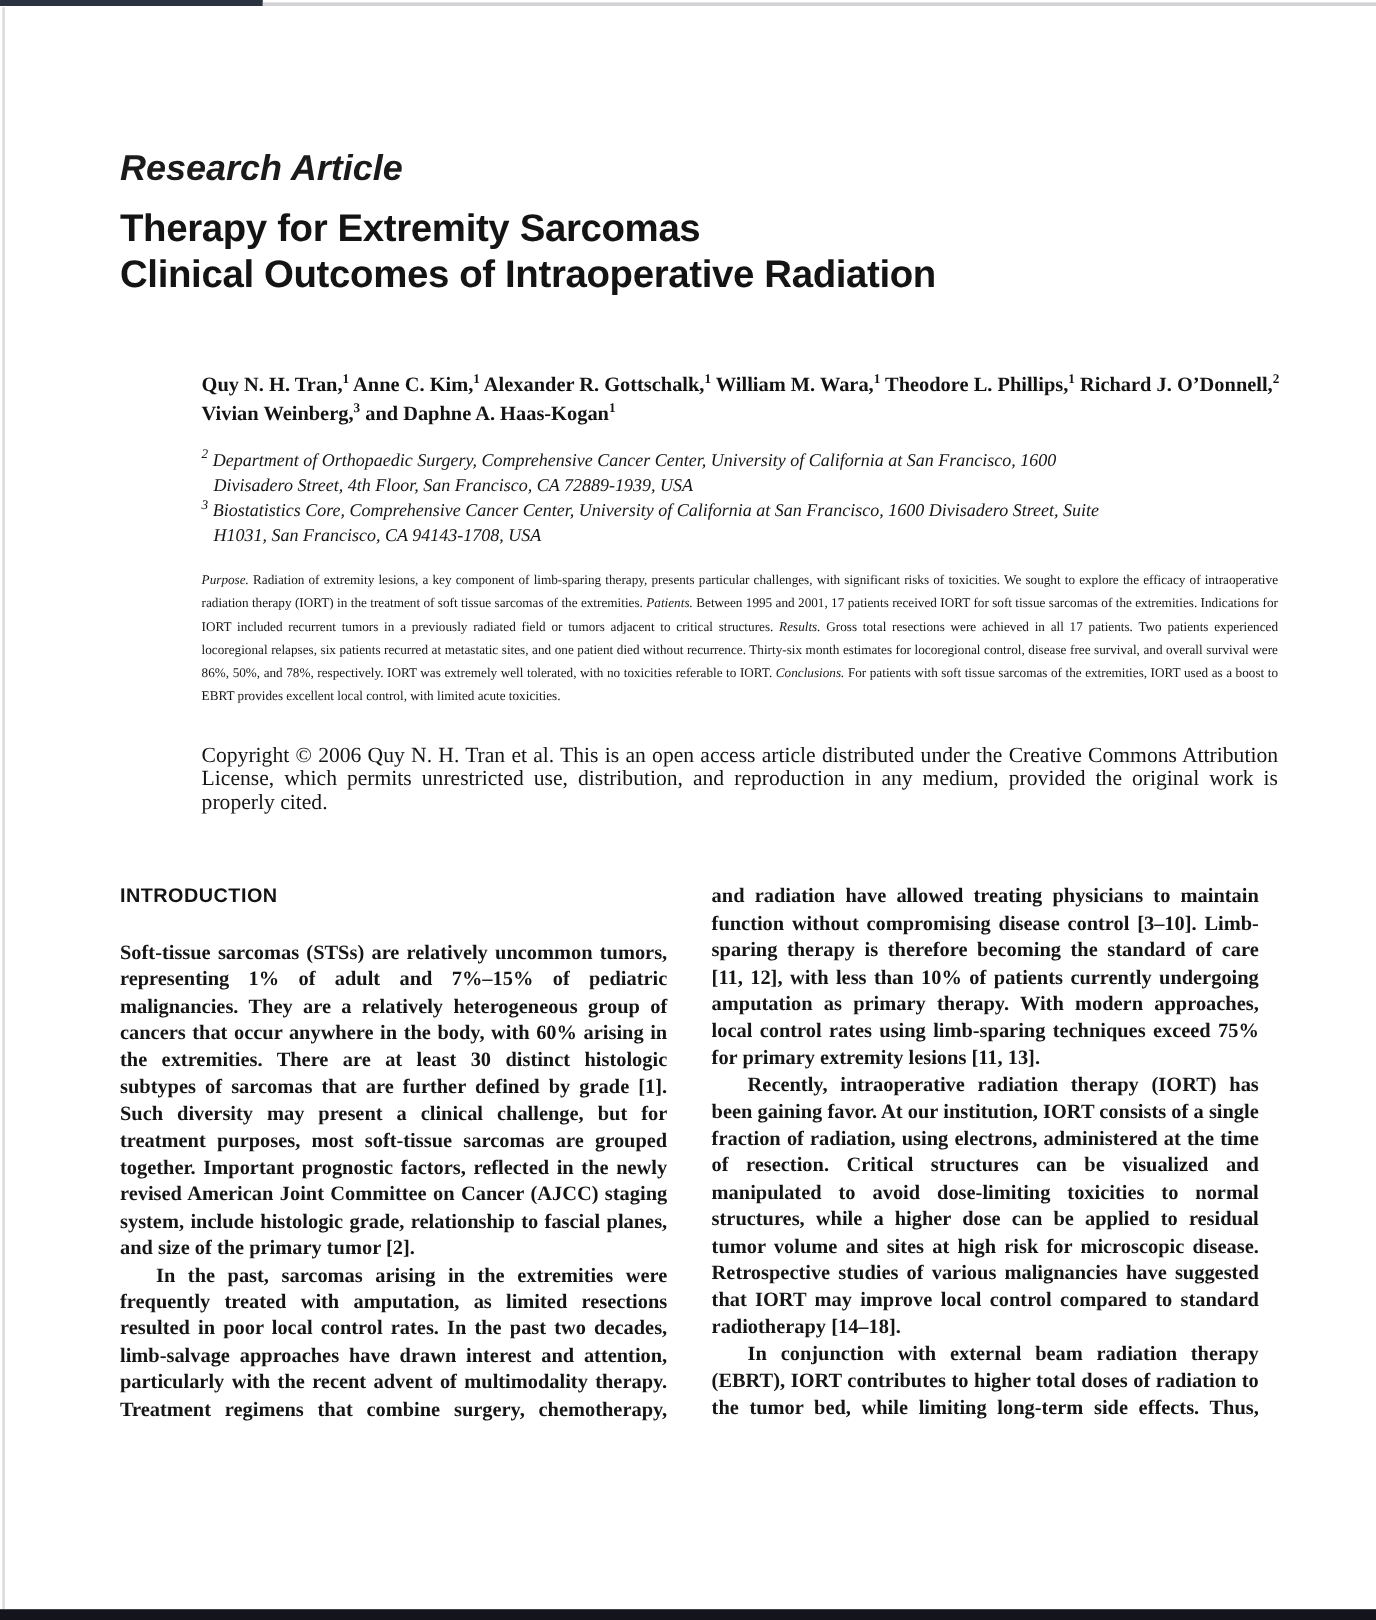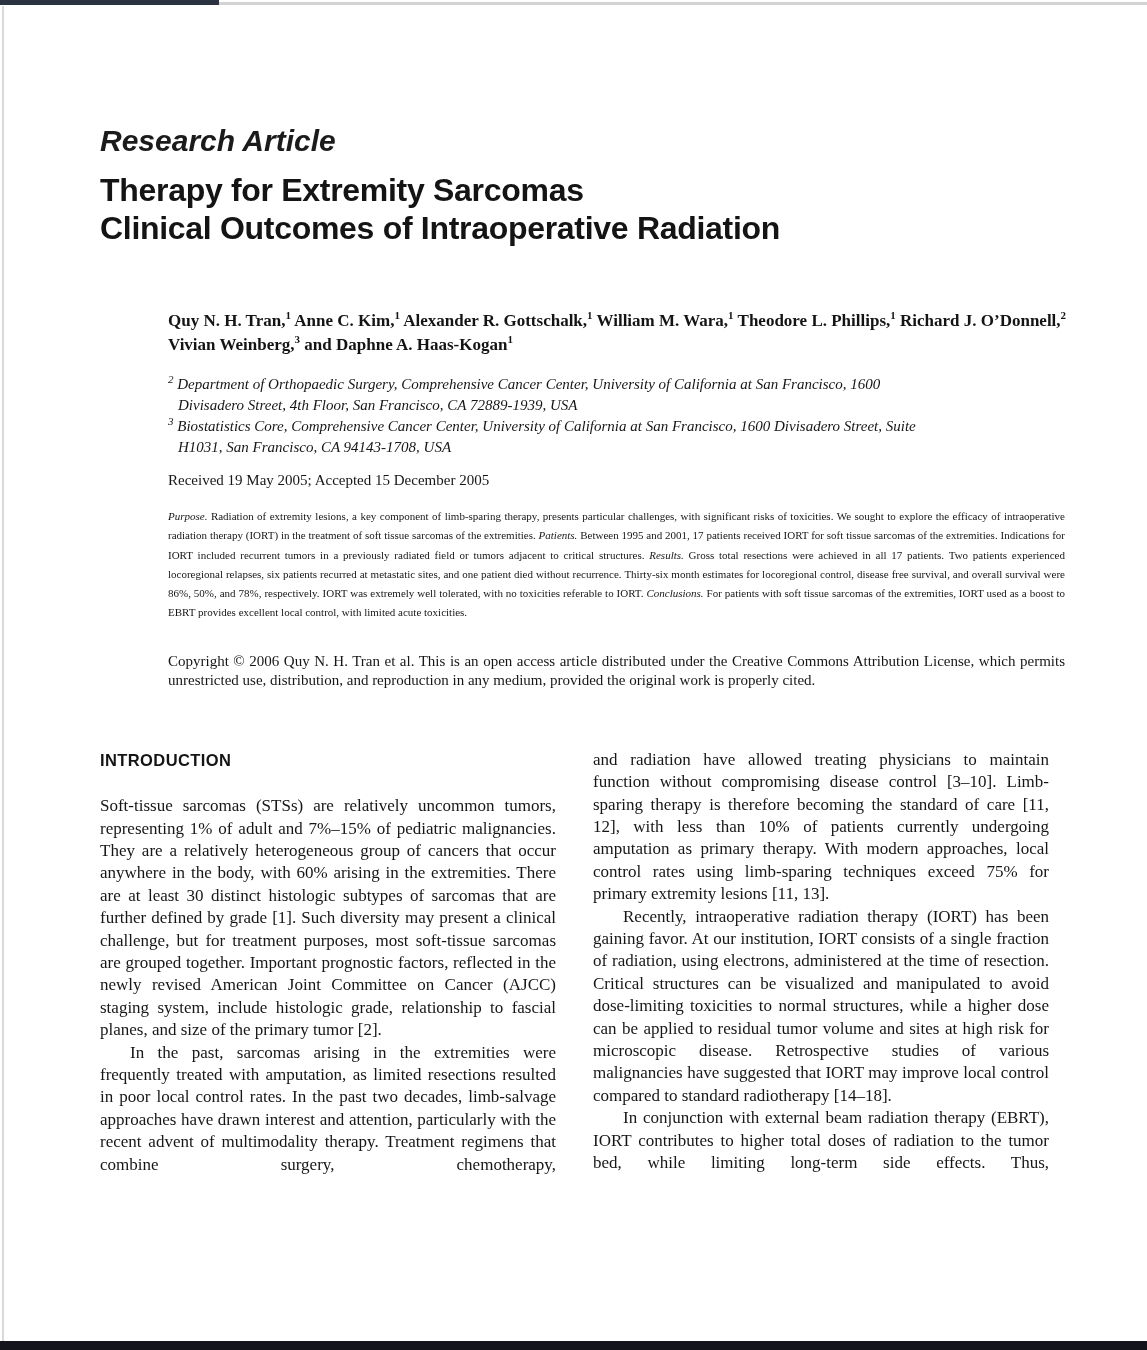--- a/index.html
+++ b/index.html
@@ -61,36 +61,36 @@
     text-align: justify;
     font-size: 11px;
     line-height: 19.3px;
   }
   .abstract .em { font-style: italic; }
 
   .copyright {
     margin-top: 29px;
     width: 897px;
     text-align: justify;
-    font-size: 15px;
+    font-size: 18px;
     line-height: 19.5px;
   }
 
   .intro-section { margin: 58px 0 0 100px; }
   .section-heading {
     font-family: "Liberation Sans", "DejaVu Sans", sans-serif;
     font-weight: bold;
     font-size: 16.5px;
     letter-spacing: 0.4px;
     color: #141414;
     margin: 0 0 24px 0;
   }
   .columns { display: flex; gap: 37px; }
   .col { width: 456px; text-align: justify; font-size: 17px; line-height: 22.4px; }
-  .col p { margin: 0; }
+  .col p { margin: 0; font-weight: bold; }
   .col p.indent { text-indent: 30px; }
   .col p.cont-last { text-align-last: justify; }
 </style>
 </head>
 <body>
 
 <div class="page">
   <div class="top-dark-bar"></div>
   <div class="top-gray-line"></div>
   <div class="left-edge-line"></div>
@@ -108,21 +108,20 @@
 
     <div class="byline-block">
       <div class="authors"><span>Quy N. H. Tran,</span><sup>1</sup><span> Anne C. Kim,</span><sup>1</sup><span> Alexander R. Gottschalk,</span><sup>1</sup><span> William M. Wara,</span><sup>1</sup><span> Theodore L. Phillips,</span><sup>1</sup><span> Richard J. O’Donnell,</span><sup>2</sup><span> Vivian Weinberg,</span><sup>3</sup><span> and Daphne A. Haas-Kogan</span><sup>1</sup>
       </div>
 
       <div class="affiliations">
         <div class="affil"><sup>2</sup><span> Department of Orthopaedic Surgery, Comprehensive Cancer Center, University of California at San Francisco, 1600 Divisadero Street, 4th Floor, San Francisco, CA 72889-1939, USA</span></div>
         <div class="affil"><sup>3</sup><span> Biostatistics Core, Comprehensive Cancer Center, University of California at San Francisco, 1600 Divisadero Street, Suite H1031, San Francisco, CA 94143-1708, USA</span></div>
       </div>
 
-      <div class="received">Received 19 May 2005; Accepted 15 December 2005</div>
 
       <div class="abstract"><span class="em">Purpose.</span><span> Radiation of extremity lesions, a key component of limb-sparing therapy, presents particular challenges, with significant risks of toxicities. We sought to explore the efficacy of intraoperative radiation therapy (IORT) in the treatment of soft tissue sarcomas of the extremities. </span><span class="em">Patients.</span><span> Between 1995 and 2001, 17 patients received IORT for soft tissue sarcomas of the extremities. Indications for IORT included recurrent tumors in a previously radiated field or tumors adjacent to critical structures. </span><span class="em">Results.</span><span> Gross total resections were achieved in all 17 patients. Two patients experienced locoregional relapses, six patients recurred at metastatic sites, and one patient died without recurrence. Thirty-six month estimates for locoregional control, disease free survival, and overall survival were 86%, 50%, and 78%, respectively. IORT was extremely well tolerated, with no toxicities referable to IORT. </span><span class="em">Conclusions.</span><span> For patients with soft tissue sarcomas of the extremities, IORT used as a boost to EBRT provides excellent local control, with limited acute toxicities.</span>
       </div>
 
       <div class="copyright">Copyright © 2006 Quy N. H. Tran et al. This is an open access article distributed under the Creative Commons Attribution License, which permits unrestricted use, distribution, and reproduction in any medium, provided the original work is properly cited.</div>
     </div>
 
     <div class="intro-section">
       <div class="columns">
         <div class="col">

